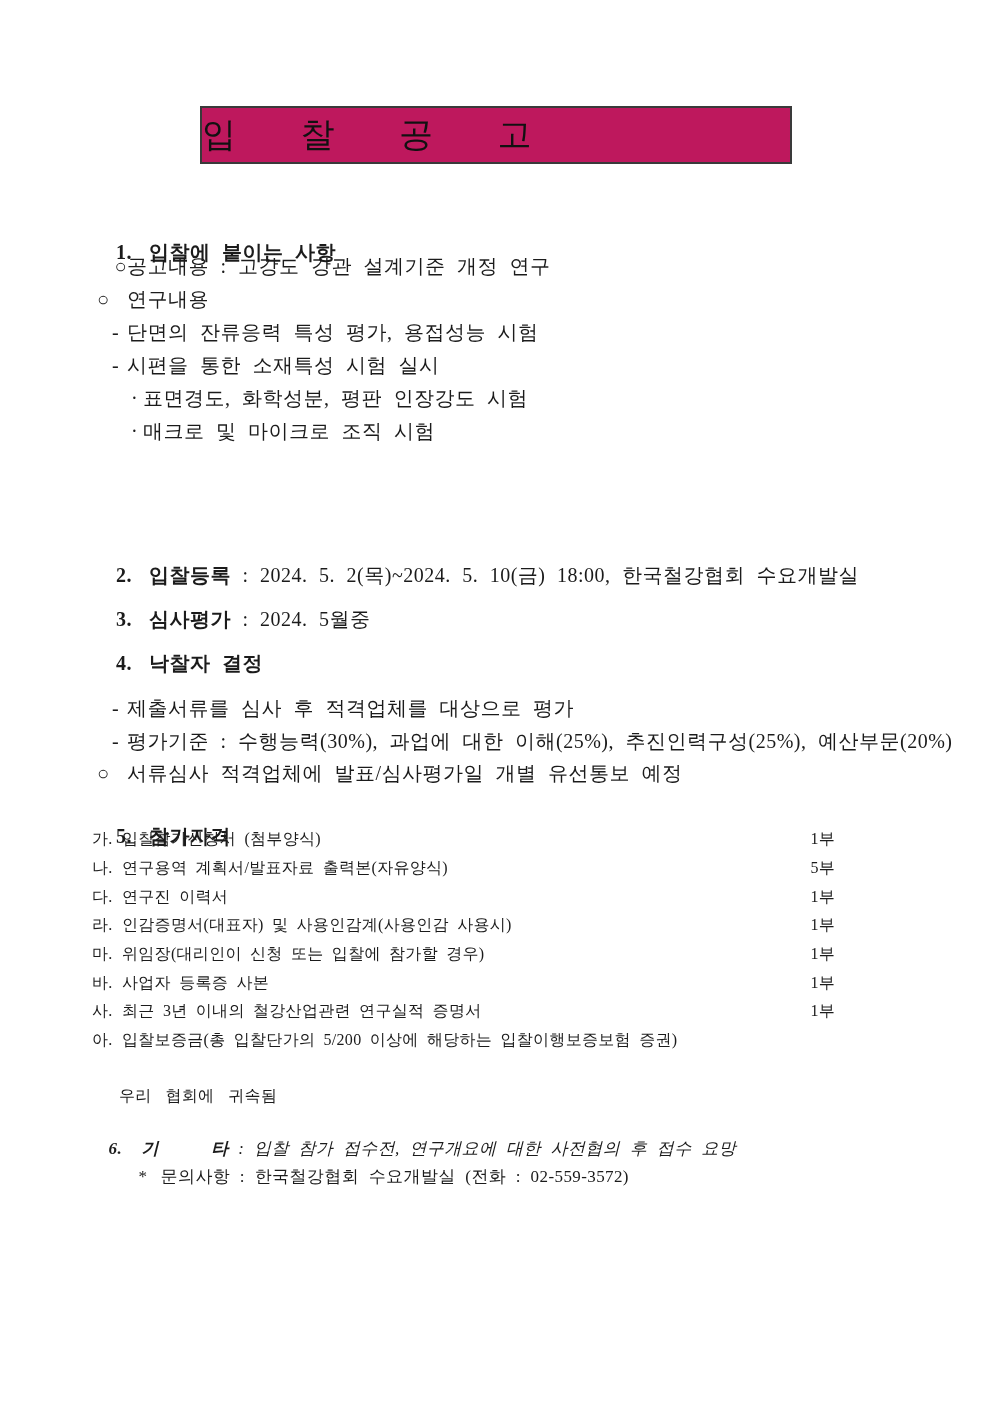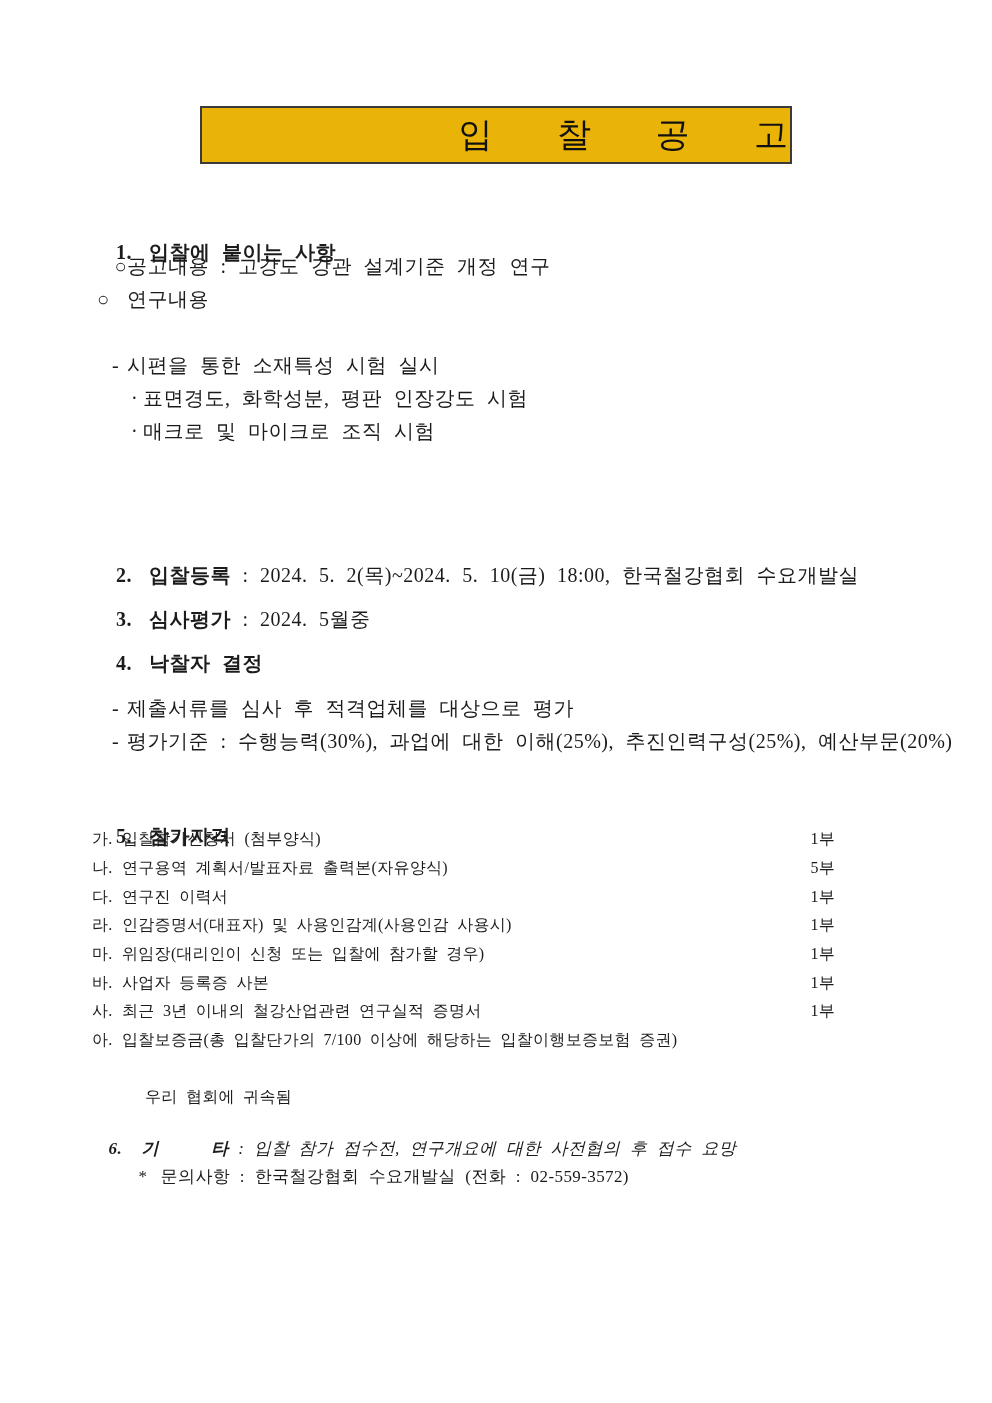--- a/index.html
+++ b/index.html
@@ -8,24 +8,24 @@
     width:992px; height:1403px;
     margin:0 auto;
     background:#ffffff;
     font-family:"Liberation Serif","DejaVu Serif",serif;
     color:#1b1b1b;
     overflow:hidden;
   }
   .title-box {
     position:absolute; left:200px; top:106px;
     width:592px; height:58px;
-    background:#eab308;
+    background:#be185d;
     border:2px solid #3a3a3a;
     box-sizing:border-box;
-    display:flex; align-items:center; justify-content:flex-end;
+    display:flex; align-items:center; justify-content:flex-start;
   }
   .title-text {
     font-size:34px;
     font-weight:400;
     letter-spacing:2px;
     word-spacing:52px;
     white-space:pre;
     color:#111;
   }
   .line { position:absolute; white-space:pre-wrap; }
@@ -53,52 +53,54 @@
   <div class="title-box">
     <span class="title-text">입 찰 공 고</span>
   </div>
 
   <div class="line f1" style="left:70px; top:213px;">
     <span class="secno">1.</span><span class="sec">입찰에 붙이는 사항</span>
   </div>
 
   <div class="line f1" style="left:97px; top:253px;text-align:right;"><span class="mk-c">○</span><span>공고내용 : 고강도 강관 설계기준 개정 연구</span></div>
   <div class="line f1" style="left:97px; top:286px;"><span class="mk-c">○</span><span>연구내용</span></div>
+  <div class="line f1" style="left:112px; top:319px;"><span class="mk-d">-</span><span>단면의 잔류응력 특성 평가, 용접성능 시험</span></div>
   <div class="line f1" style="left:112px; top:352px;"><span class="mk-d">-</span><span>시편을 통한 소재특성 시험 실시</span></div>
   <div class="line f1" style="left:131px; top:385px;"><span class="mk-dot">·</span><span>표면경도, 화학성분, 평판 인장강도 시험</span></div>
   <div class="line f1" style="left:131px; top:418px;"><span class="mk-dot">·</span><span>매크로 및 마이크로 조직 시험</span></div>
 
   <div class="line f1" style="left:70px; top:536px;">
     <span class="secno">2.</span><span class="sec">입찰등록</span><span class="reg"> : </span><span class="reg">2024. 5. 2(목)~2024. 5. 10(금) 18:00, 한국철강협회 수요개발실</span>
   </div>
 
   <div class="line f1" style="left:70px; top:580px;">
     <span class="secno">3.</span><span class="sec">심사평가</span><span class="reg"> : </span><span class="reg">2024. 5월중</span>
   </div>
 
   <div class="line f1" style="left:70px; top:624px;">
     <span class="secno">4.</span><span class="sec">낙찰자 결정</span>
   </div>
   <div class="line f1" style="left:112px; top:695px;"><span class="mk-d">-</span><span>제출서류를 심사 후 적격업체를 대상으로 평가</span></div>
   <div class="line f1" style="left:112px; top:728px;"><span class="mk-d">-</span><span>평가기준 : 수행능력(30%), 과업에 대한 이해(25%), 추진인력구성(25%), 예산부문(20%)</span></div>
+  <div class="line f1" style="left:97px; top:760px;"><span class="mk-c">○</span><span>서류심사 적격업체에 발표/심사평가일 개별 유선통보 예정</span></div>
 
   <div class="line f1" style="left:70px; top:797px;">
     <span class="secno">5.</span><span class="sec">참가자격</span>
   </div>
 
   <div class="line f5 row" style="left:92px; top:827px;"><span class="rlabel">가.</span><span class="rtext">입찰참가신청서 (첨부양식)</span><span class="rcount">1부</span></div>
   <div class="line f5 row" style="left:92px; top:856px;"><span class="rlabel">나.</span><span class="rtext">연구용역 계획서/발표자료 출력본(자유양식)</span><span class="rcount">5부</span></div>
   <div class="line f5 row" style="left:92px; top:885px;"><span class="rlabel">다.</span><span class="rtext">연구진 이력서</span><span class="rcount">1부</span></div>
   <div class="line f5 row" style="left:92px; top:913px;"><span class="rlabel">라.</span><span class="rtext">인감증명서(대표자) 및 사용인감계(사용인감 사용시)</span><span class="rcount">1부</span></div>
   <div class="line f5 row" style="left:92px; top:942px;"><span class="rlabel">마.</span><span class="rtext">위임장(대리인이 신청 또는 입찰에 참가할 경우)</span><span class="rcount">1부</span></div>
   <div class="line f5 row" style="left:92px; top:971px;"><span class="rlabel">바.</span><span class="rtext">사업자 등록증 사본</span><span class="rcount">1부</span></div>
   <div class="line f5 row" style="left:92px; top:999px;"><span class="rlabel">사.</span><span class="rtext">최근 3년 이내의 철강산업관련 연구실적 증명서</span><span class="rcount">1부</span></div>
-  <div class="line f5 row" style="left:92px; top:1028px;"><span class="rlabel">아.</span><span class="rtext">입찰보증금(총 입찰단가의 7/100 이상에 해당하는 입찰이행보증보험 증권)</span><span class="rcount"></span></div>
+  <div class="line f5 row" style="left:92px; top:1028px;"><span class="rlabel">아.</span><span class="rtext">입찰보증금(총 입찰단가의 5/200 이상에 해당하는 입찰이행보증보험 증권)</span><span class="rcount"></span></div>
 
-  <div class="line f5" style="left:145px; top:1085px;"><span>우리 협회에 귀속됨</span></div>
+  <div class="line f5" style="left:119px; top:1085px;font-family:Liberation Mono, monospace;"><span>우리 협회에 귀속됨</span></div>
 
   <div class="line f6" style="left:70px; top:1113px;font-style:italic;">
     <span class="secno">6.</span><span class="sec">기　　　타</span><span class="reg"> : </span><span class="reg">입찰 참가 접수전, 연구개요에 대한 사전협의 후 접수 요망</span>
   </div>
   <div class="line f6" style="left:100px; top:1141px;">
     <span class="mk-ast">*</span><span>문의사항 : 한국철강협회 수요개발실 (전화 : 02-559-3572)</span>
   </div>
 
 </div>
 

